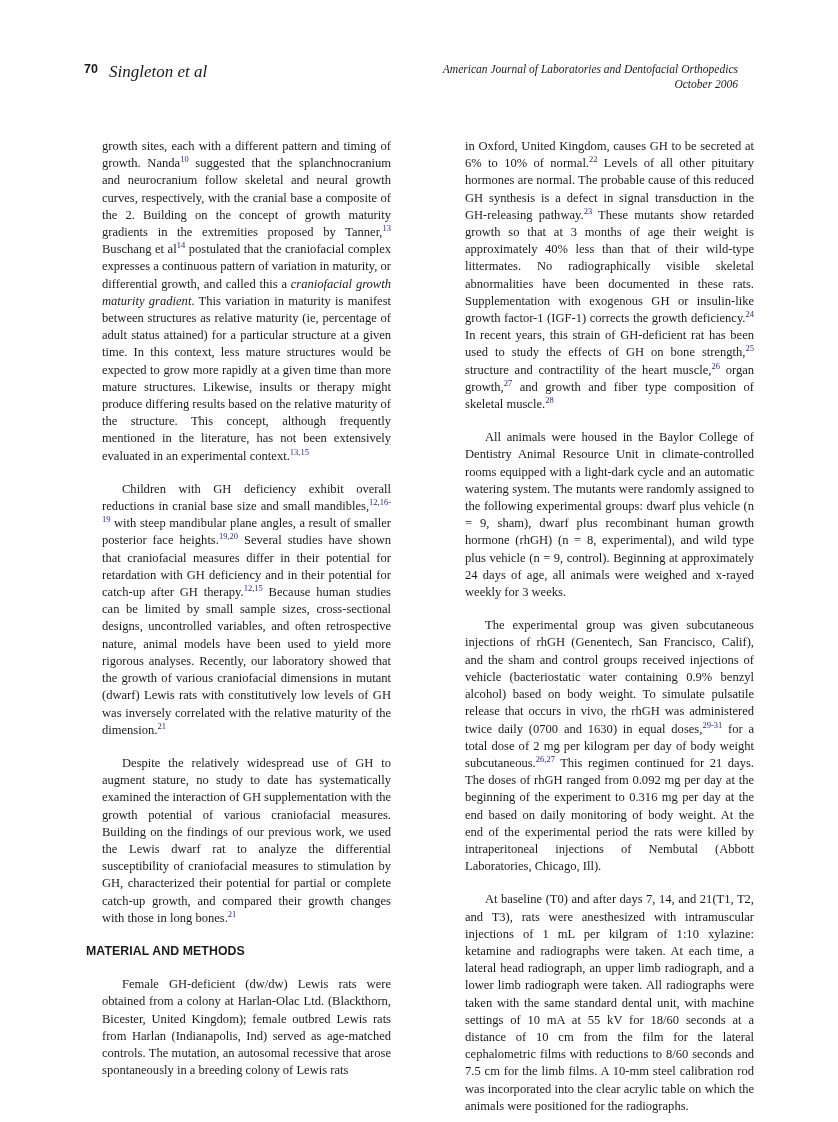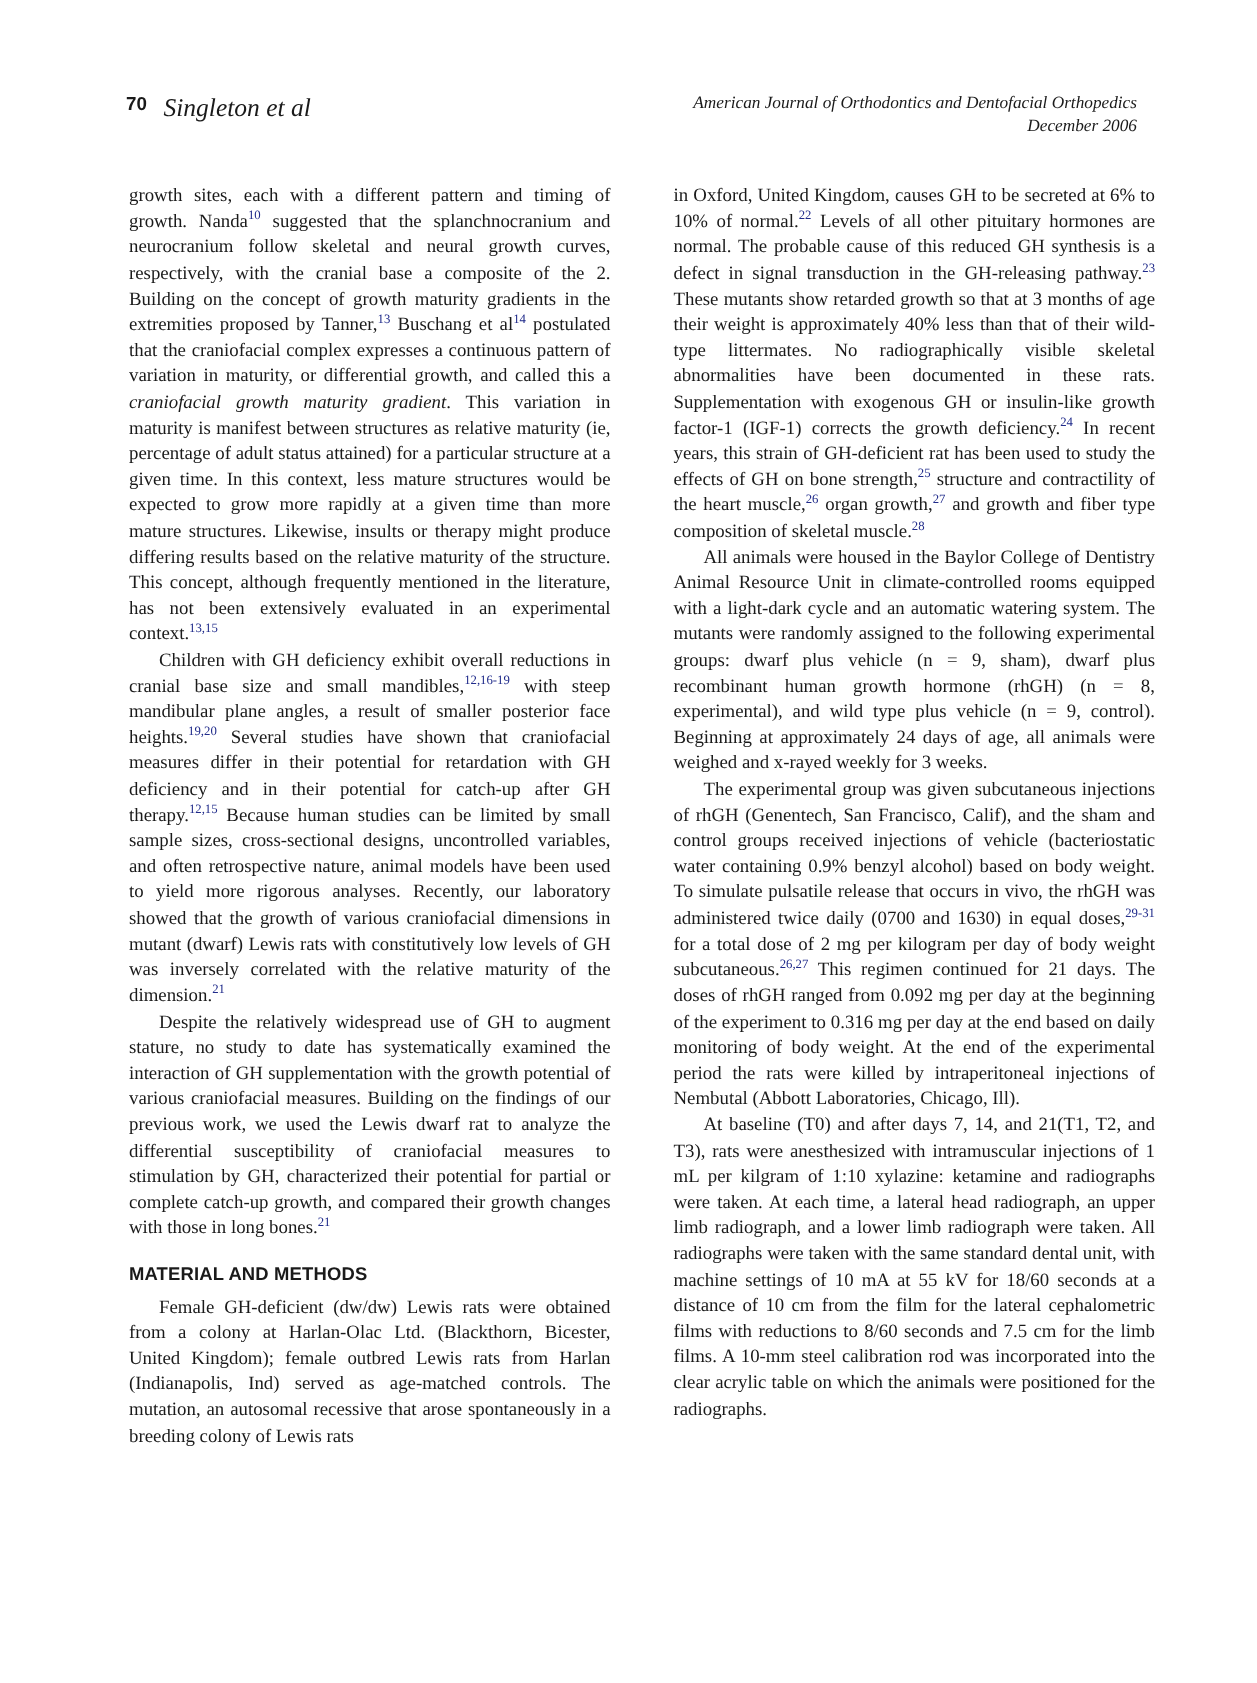--- a/index.html
+++ b/index.html
@@ -1,43 +1,43 @@
 <!DOCTYPE html>
 <html><head>
   <meta charset="utf-8">
   <style>
     html, body { margin: 0; padding: 0; background: #ffffff; }
     body { width: 838px; height: 1122px; position: relative; overflow: hidden;
            font-family: "Liberation Serif", serif; color: #1a1a1a; }
-    .header { position: absolute; top: 62px; left: 84px; right: 80px; height: 40px; }
+    .header { position: absolute; top: 62px; left: 84px; right: 100px; height: 40px; }
     .pagenum { position: absolute; left: 0; top: 0; font-family: "Liberation Sans", sans-serif;
                font-weight: bold; font-size: 12.5px; }
     .authors { position: absolute; left: 25px; top: 0; font-style: italic; font-size: 17px; }
     .journal { position: absolute; right: 0; top: 0; text-align: right; font-style: italic;
                font-size: 11.5px; line-height: 15px; }
     .col { position: absolute; top: 122px; width: 321px; font-size: 12.55px; line-height: 17.2px;
            text-align: justify; }
     .col-left { left: 86px; }
     .col-right { left: 449px; }
-    .col p { margin: 0; }
+    .col p { margin: 16px; }
     .col p.indent { text-indent: 20px; font-family: Liberation Serif, serif; }
     sup.ref { color: #1f2a8a; font-size: 8.5px; line-height: 0; vertical-align: 5px; }
     .section-heading { font-family: "Liberation Sans", sans-serif; font-weight: bold; font-size: 12.3px;
                        margin: 14px 0 4px 0 !important; letter-spacing: 0.1px; }
     em { font-style: italic; }
   </style>
 </head>
 <body>
 
 <div class="header">
   <span class="pagenum">70</span>
   <span class="authors">Singleton et al</span>
   <div class="journal">
-    <div>American Journal of Orthodontics and Dentofacial Orthopedics</div>
-    <div>December 2006</div>
+    <div>American Journal of Laboratories and Dentofacial Orthopedics</div>
+    <div>October 2006</div>
   </div>
 </div>
 
 <div class="col col-left">
   <p><span>growth sites, each with a different pattern and timing of growth. Nanda</span><sup class="ref">10</sup><span> suggested that the splanchnocranium and neurocranium follow skeletal and neural growth curves, respectively, with the cranial base a composite of the 2. Building on the concept of growth maturity gradients in the extremities proposed by Tanner,</span><sup class="ref">13</sup><span> Buschang et al</span><sup class="ref">14</sup><span> postulated that the craniofacial complex expresses a continuous pattern of variation in maturity, or differential growth, and called this a </span><em>craniofacial growth maturity gradient</em><span>. This variation in maturity is manifest between structures as relative maturity (ie, percentage of adult status attained) for a particular structure at a given time. In this context, less mature structures would be expected to grow more rapidly at a given time than more mature structures. Likewise, insults or therapy might produce differing results based on the relative maturity of the structure. This concept, although frequently mentioned in the literature, has not been extensively evaluated in an experimental context.</span><sup class="ref">13,15</sup></p>
 
   <p class="indent"><span>Children with GH deficiency exhibit overall reductions in cranial base size and small mandibles,</span><sup class="ref">12,16-19</sup><span> with steep mandibular plane angles, a result of smaller posterior face heights.</span><sup class="ref">19,20</sup><span> Several studies have shown that craniofacial measures differ in their potential for retardation with GH deficiency and in their potential for catch-up after GH therapy.</span><sup class="ref">12,15</sup><span> Because human studies can be limited by small sample sizes, cross-sectional designs, uncontrolled variables, and often retrospective nature, animal models have been used to yield more rigorous analyses. Recently, our laboratory showed that the growth of various craniofacial dimensions in mutant (dwarf) Lewis rats with constitutively low levels of GH was inversely correlated with the relative maturity of the dimension.</span><sup class="ref">21</sup></p>
 
   <p class="indent"><span>Despite the relatively widespread use of GH to augment stature, no study to date has systematically examined the interaction of GH supplementation with the growth potential of various craniofacial measures. Building on the findings of our previous work, we used the Lewis dwarf rat to analyze the differential susceptibility of craniofacial measures to stimulation by GH, characterized their potential for partial or complete catch-up growth, and compared their growth changes with those in long bones.</span><sup class="ref">21</sup></p>
 

